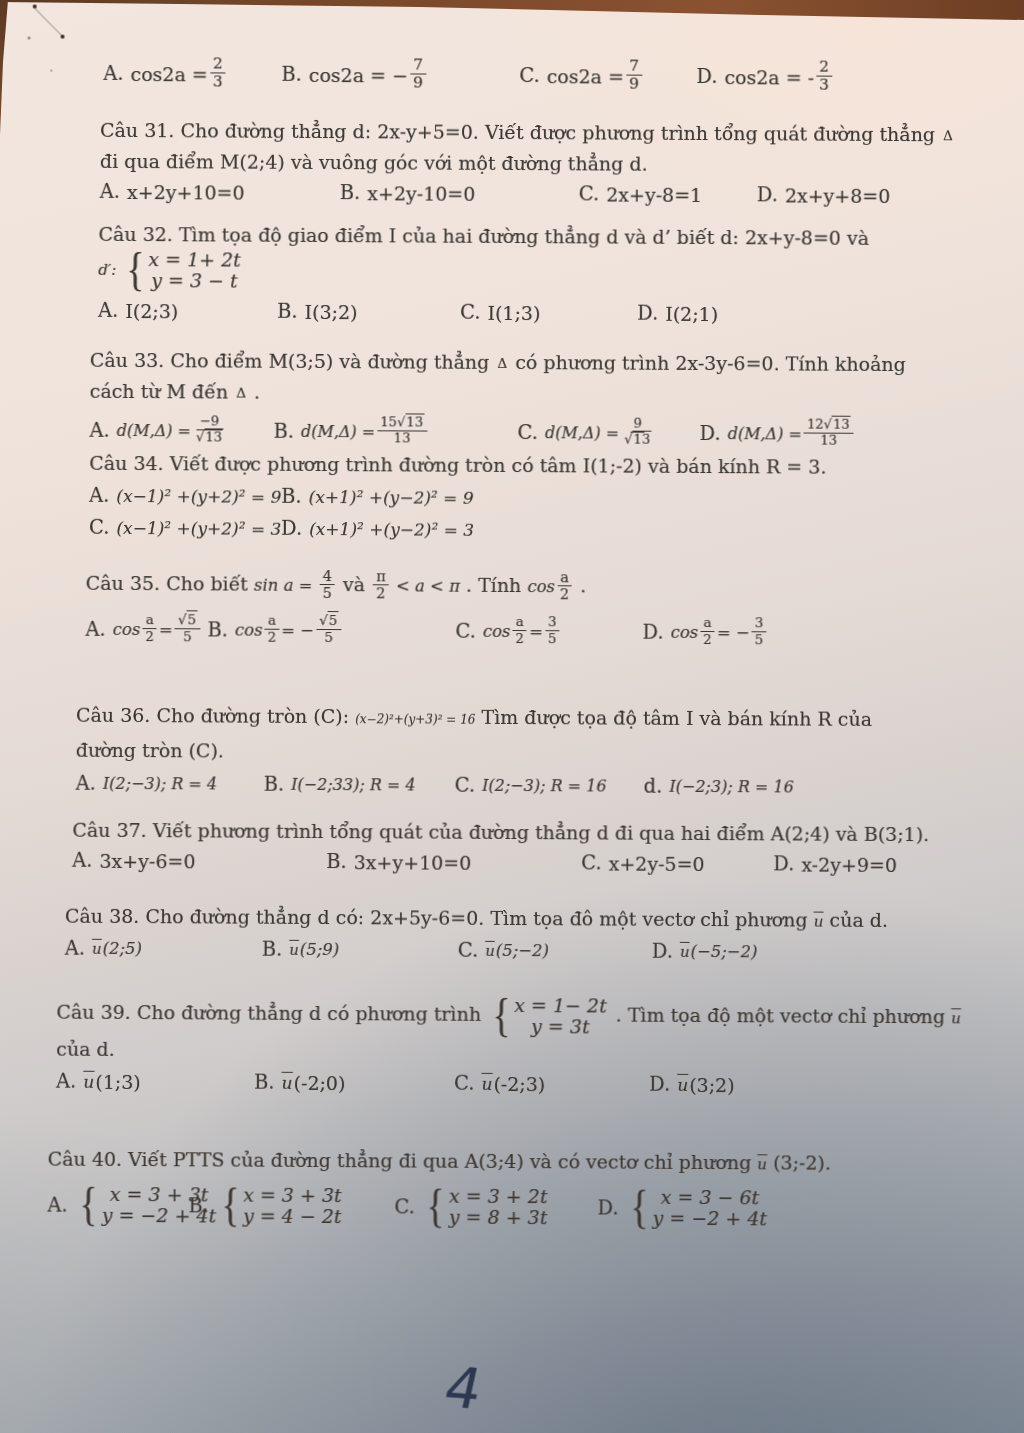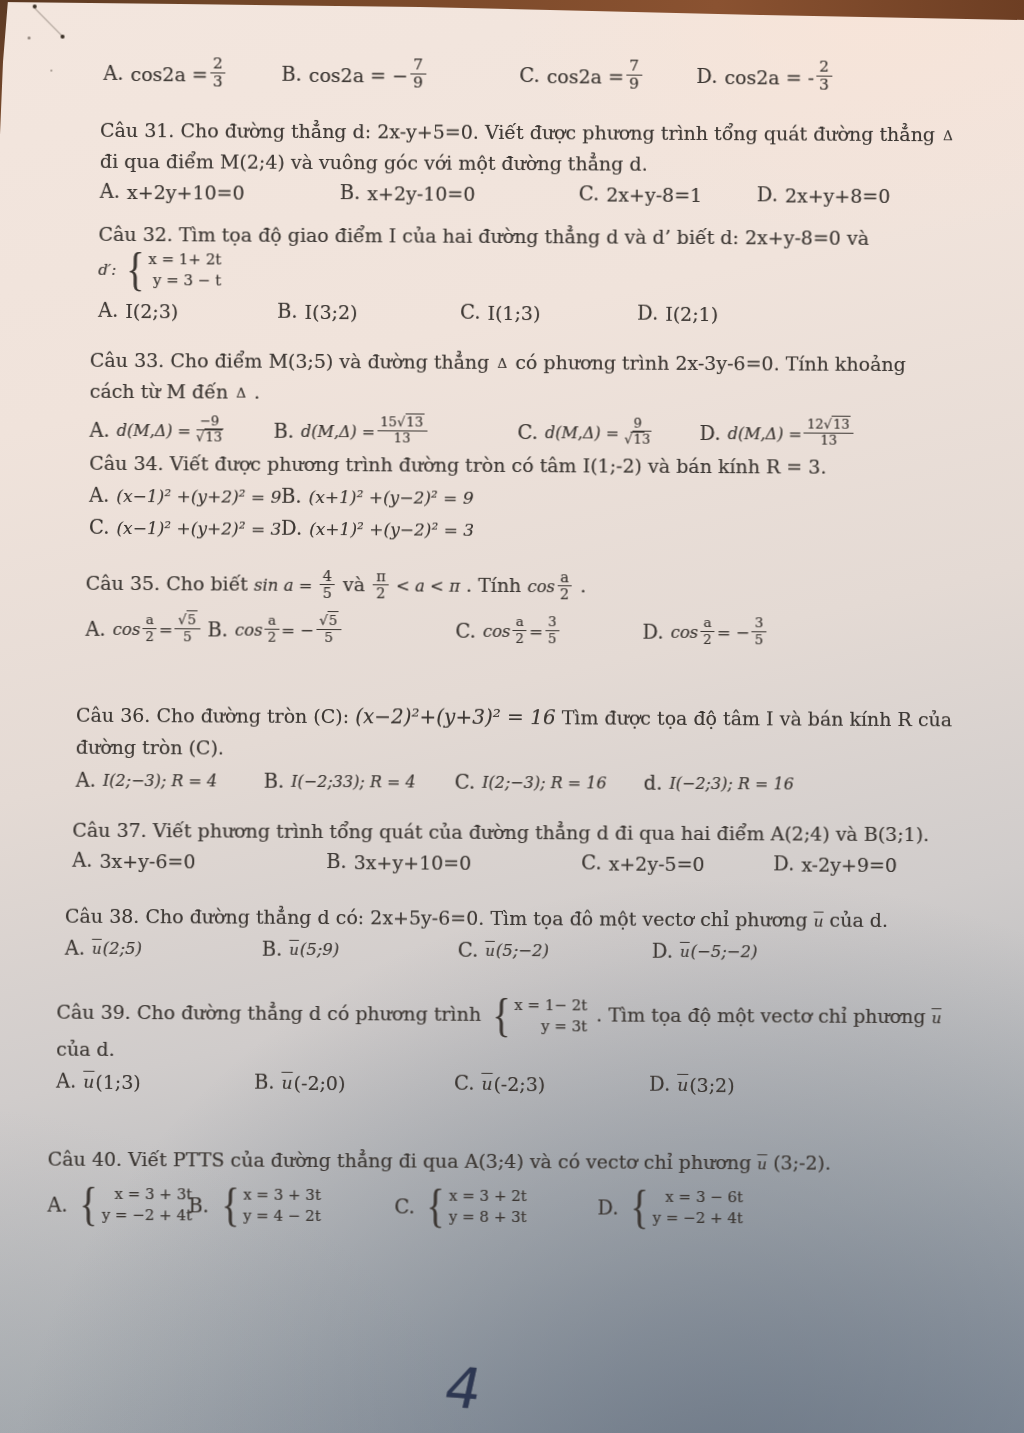--- a/index.html
+++ b/index.html
@@ -34,21 +34,21 @@
   .f .fn{border-bottom:1px solid currentColor;padding:0 3px;display:block;}
   .f .fd{padding:0 3px;display:block;}
   .rx{border-top:1.2px solid currentColor;padding:0 1px;}
   .v{font-style:italic;text-decoration:overline;}
   .stem .v{font-size:0.8em;}
   .opt .v{font-size:0.9em;margin-right:1px;}
   .s{display:inline-flex;align-items:center;vertical-align:middle;margin:0 3px;}
   .s .br{font-size:46px;font-weight:normal;line-height:0.8;margin-right:2px;
          font-family:"Liberation Serif",serif;transform:scaleX(0.8);display:inline-block;}
   .s .lns{display:inline-block;}
-  .s .ln{display:block;font-size:15px;line-height:21px;text-align:right;}
+  .s .ln{display:block;font-style:italic;font-size:19px;line-height:21px;text-align:center;}
 
   #top-opts{top:54px;left:100px;}
   #q31{top:118px;left:97px;}
   #q32{top:222px;left:96px;}
   #q33{top:348px;left:88px;}
   #q34{top:451px;left:88px;}
   #q35{top:570px;left:85px;}
   #q36{top:701px;left:76px;}
   #q37{top:818px;left:73px;}
   #q38{top:904px;left:66px;}
@@ -64,21 +64,21 @@
   .c35{grid-template-columns:122px 248px 187px auto;font-size:16.5px;margin-top:12px;}
   .c36{grid-template-columns:188px 191px 189px auto;font-size:16px;margin-top:6px;}
   .c37{grid-template-columns:254px 255px 192px auto;}
   .c38{grid-template-columns:197px 196px 194px auto;font-size:16.5px;}
   .c39{grid-template-columns:198px 200px 195px auto;margin-top:6px;}
   .c40{grid-template-columns:141px 206px 203px auto;font-size:17.5px;margin-top:8px;}
 
   #q32 .stem .i{font-size:15px;}
   #q35 .stem .i{font-size:16.5px;}
   #q35 .stem .f{font-size:14.5px;}
-  #q36 .stem .i{font-size:20px;}
+  #q36 .stem .i{font-size:12px;}
   #q36 .line{line-height:32px;}
 
   #pagenum{position:absolute;left:449px;top:1356px;
     font-family:"DejaVu Sans","Liberation Sans",sans-serif;font-size:56px;color:#2d3752;
     transform:rotate(4deg) skewX(-8deg);}
   .dot{position:absolute;border-radius:50%;background:#3a3026;z-index:4;}
   #dot1{left:29px;top:7px;width:4px;height:4px;}
   #dot2{left:57px;top:37px;width:4px;height:4px;}
   #dot3{left:24px;top:39px;width:3px;height:3px;opacity:0.55;}
   #dot4{left:47px;top:72px;width:2px;height:2px;opacity:0.5;}

